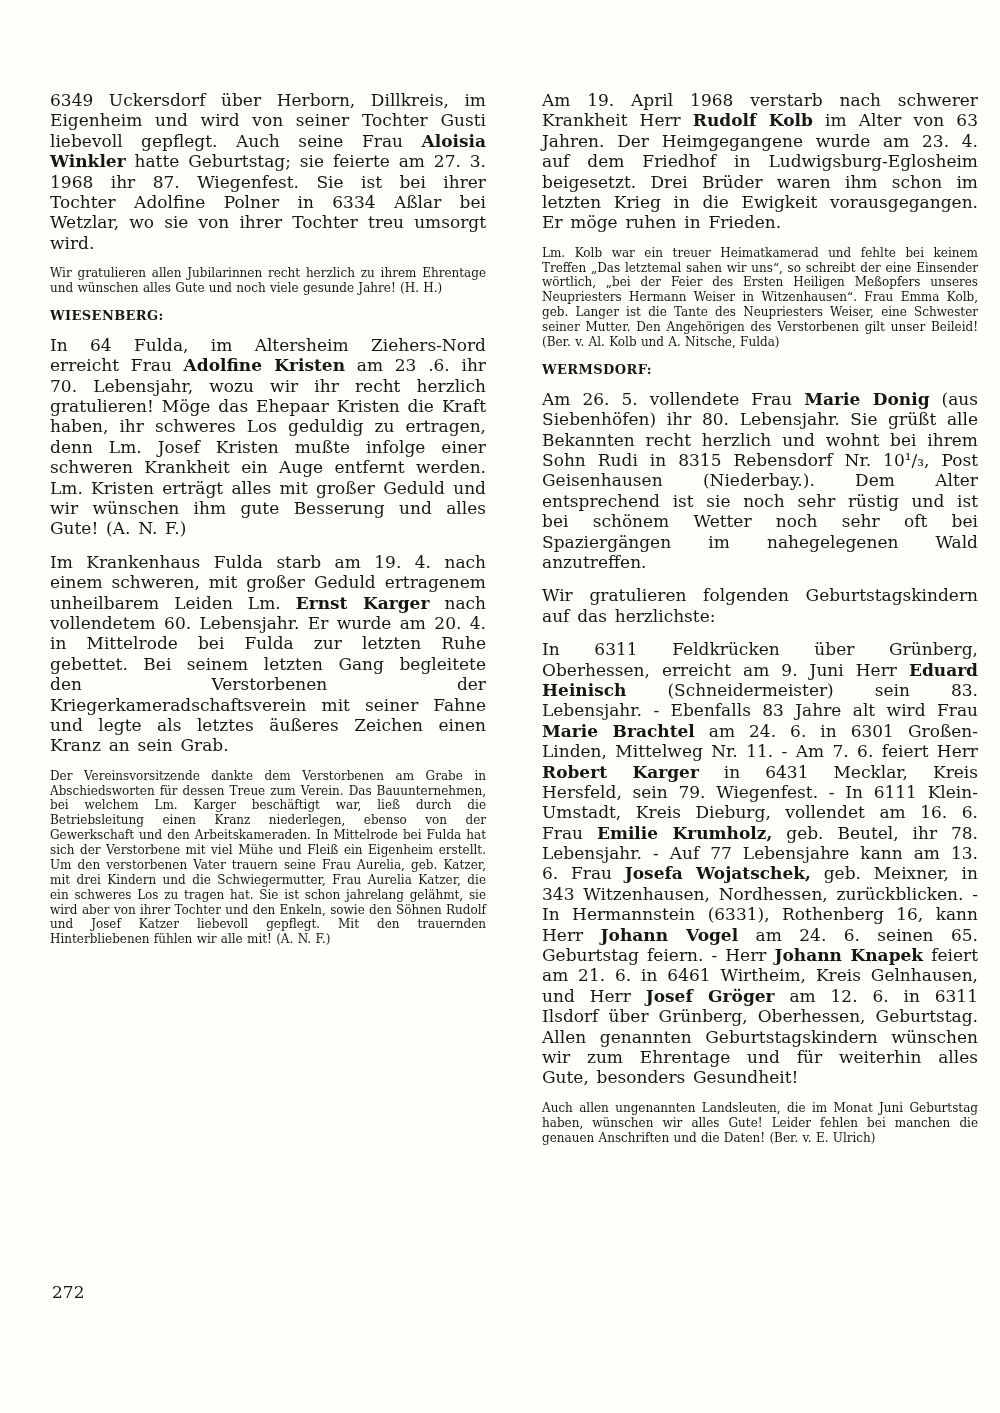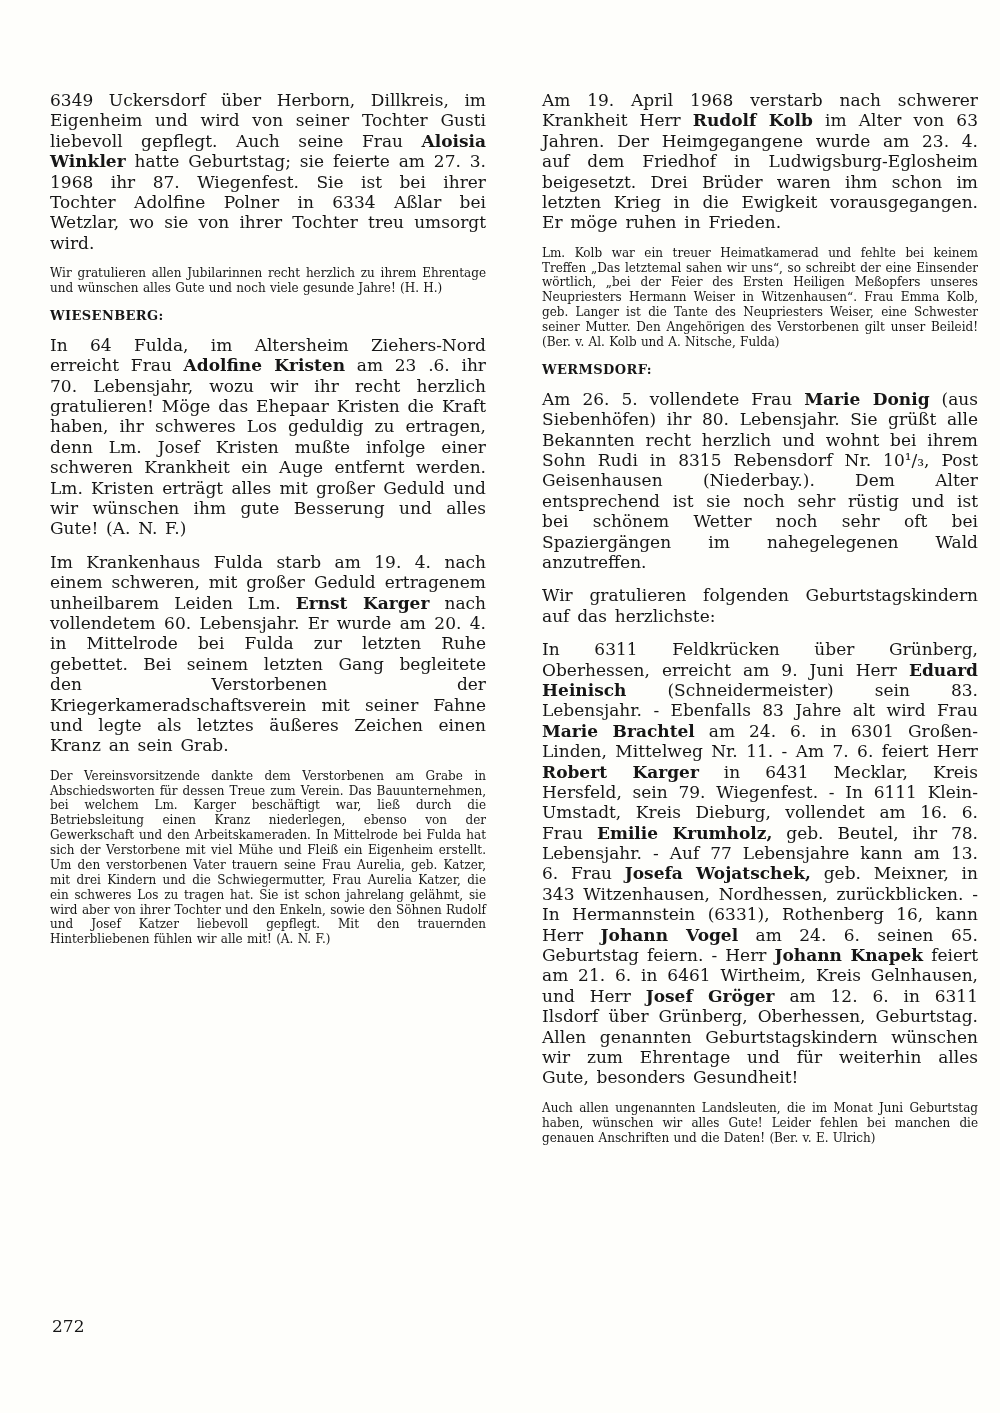--- a/index.html
+++ b/index.html
@@ -39,21 +39,21 @@
     font-size: 13px;
     font-weight: bold;
     letter-spacing: 0.4px;
     text-align: left;
   }
   .run { white-space: normal; }
   .bold { font-weight: bold; }
   .page-number {
     position: absolute;
     left: 52px;
-    top: 1316px;
+    top: 1282px;
     font-size: 17px;
     color: #161616;
   }
 </style>
 </head>
 <body>
 
 <div class="page">
   <div class="col" id="col-left">
       <p class="blk body"><span class="run">6349 Uckersdorf über Herborn, Dillkreis, im Eigenheim und wird von seiner Tochter Gusti liebevoll gepflegt. Auch seine Frau </span><span class="run bold">Aloisia Winkler</span><span class="run"> hatte Geburtstag; sie feierte am 27. 3. 1968 ihr 87. Wiegenfest. Sie ist bei ihrer Tochter Adolfine Polner in 6334 Aßlar bei Wetzlar, wo sie von ihrer Tochter treu umsorgt wird.</span></p>

